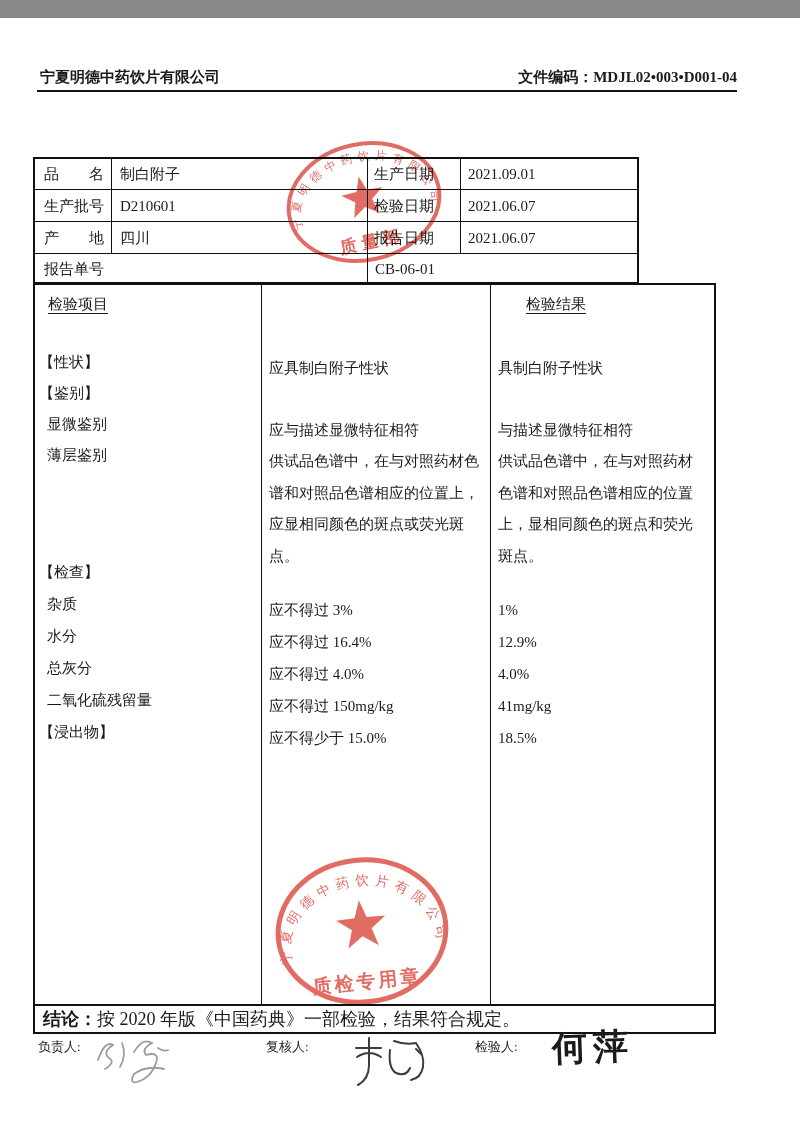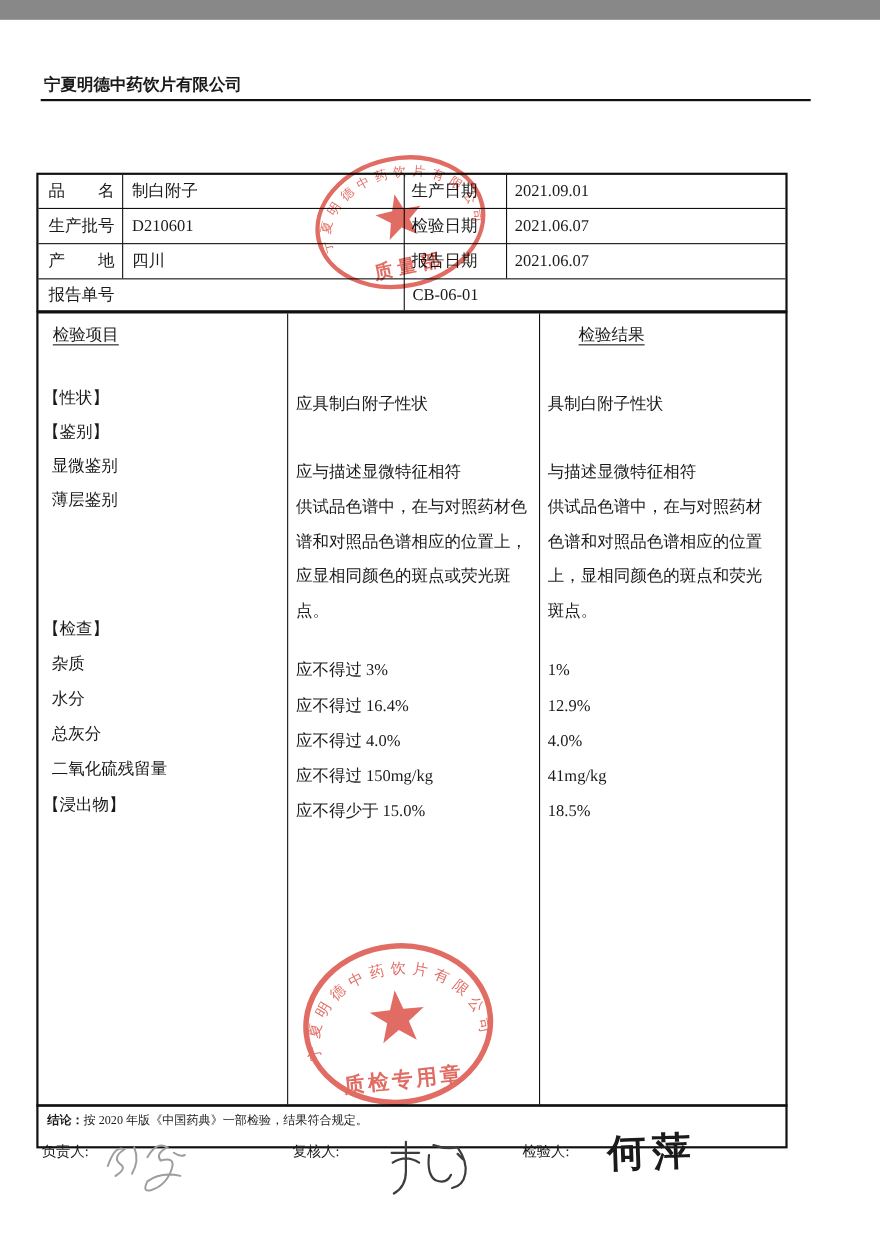--- a/index.html
+++ b/index.html
@@ -9,46 +9,47 @@
   }
   .abs{position:absolute;}
   
   .hdr{top:50px;font-size:15px;font-weight:bold;white-space:nowrap;}
   .hdr-left{left:40px;}
   .hdr-right{right:63px;}
   .hdr-rule{left:37px;top:72px;width:700px;border-top:2px solid #111;}
   .title{left:33px;top:82px;width:683px;text-align:center;font-size:29px;font-weight:bold;letter-spacing:7px;}
   
   .box{border:2px solid #111;box-sizing:border-box;}
-  #info{left:33px;top:139px;width:683px;height:127px;}
+  #info{left:33px;top:139px;width:606px;height:127px;}
   .hline{position:absolute;left:0;width:100%;border-top:1.6px solid #111;}
   .vline{position:absolute;top:0;border-left:1.6px solid #111;}
   .cell{position:absolute;font-size:15px;white-space:nowrap;line-height:18px;}
   
   #main{left:33px;top:265px;width:683px;height:723px;}
   .col-head{position:absolute;top:10px;font-size:15px;text-decoration:underline;text-underline-offset:4px;}
   .trow{position:absolute;left:0;width:100%;font-size:15px;line-height:19px;}
   .c1{position:absolute;left:12px;width:200px;}
   .c2{position:absolute;left:234px;width:212px;line-height:31.6px;}
   .c3{position:absolute;left:463px;width:208px;line-height:31.6px;}
   
-  #conclusion{left:33px;top:986px;width:683px;height:40px;font-size:11px;line-height:27px;padding-left:8px;white-space:nowrap;}
+  #conclusion{left:33px;top:986px;width:683px;height:30px;font-size:18px;line-height:27px;padding-left:8px;white-space:nowrap;}
   #conclusion b{font-weight:bold;}
   .sig-label{top:1020px;font-size:13px;white-space:nowrap;}
   .sig-svg{position:absolute;}
   #sig-inspector{left:552px;top:1006px;font-size:35px;letter-spacing:6px;transform:rotate(-2deg);font-weight:bold;}
   
   .stamp{position:absolute;opacity:.84;mix-blend-mode:multiply;pointer-events:none;}
 </style>
 </head>
 <body>
 
 <div id="page">
 
   <div class="abs hdr hdr-left">宁夏明德中药饮片有限公司</div>
+  <div class="abs hdr hdr-right">文件编码：MDJL02•003•D001-04</div>
   <div class="abs hdr-rule"></div>
 
   <div class="abs box" id="info">
     <div class="hline" style="top:30px"></div>
     <div class="hline" style="top:62px"></div>
     <div class="hline" style="top:94px"></div>
     <div class="vline" style="left:76px;height:94px"></div>
     <div class="vline" style="left:332px;height:123px"></div>
     <div class="vline" style="left:425px;height:94px"></div>
 

